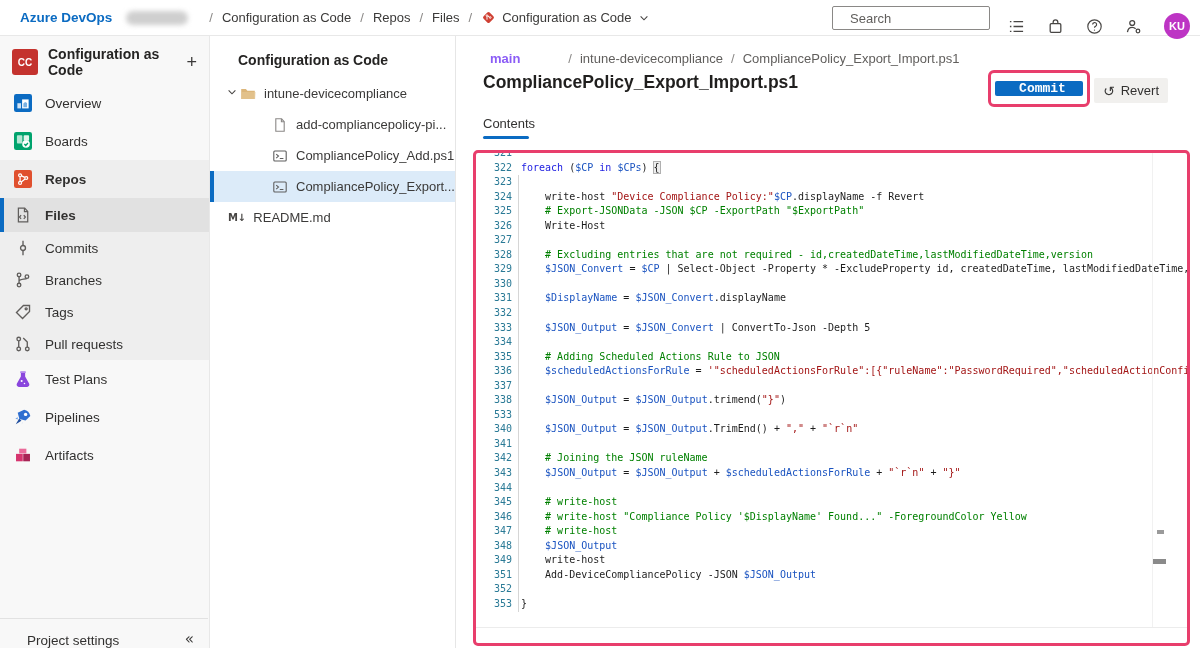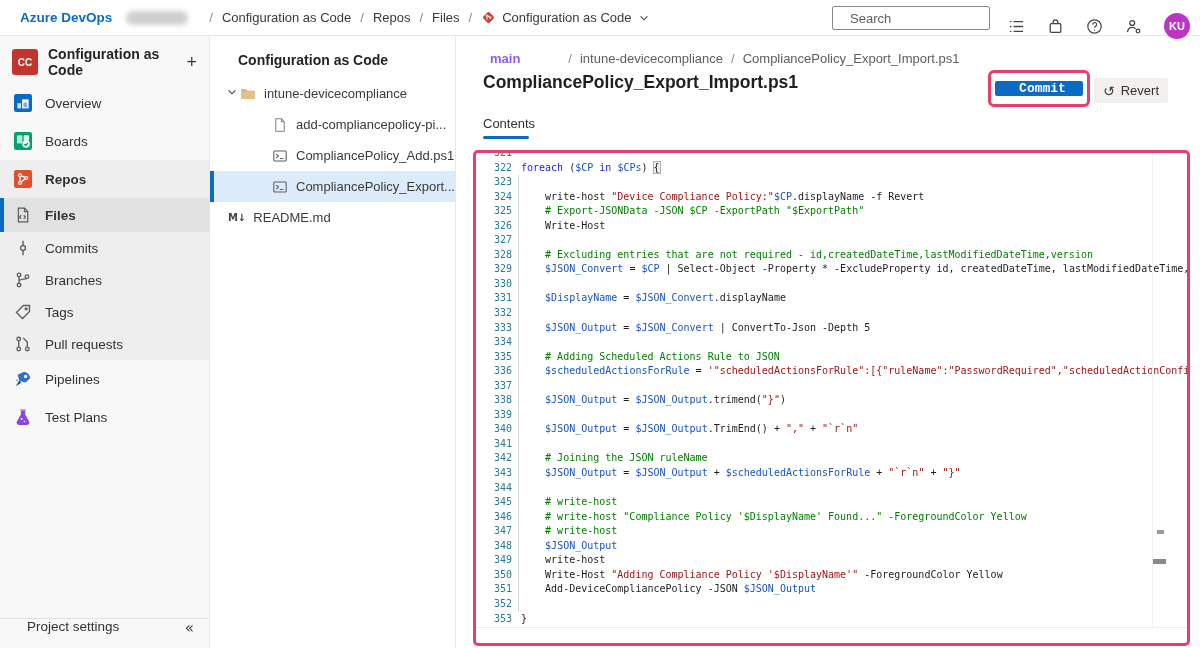--- a/index.html
+++ b/index.html
@@ -36,21 +36,21 @@
   .plusbtn{font-size:18px;color:#3b3a39;font-weight:400;cursor:pointer;line-height:1;}
   .nav{position:absolute;left:0;top:48px;right:0;}
   .nav-row{display:flex;align-items:center;padding-left:13px;gap:12px;font-size:13.5px;color:#323130;cursor:pointer;position:relative;}
   .h38{height:38px}.h34{height:34px}.h32{height:32px}
   .grp{background:#eeeeee;}
   .selrow{background:#e1e1e1;}
   .selrow::before{content:"";position:absolute;left:0;top:0;bottom:0;width:4px;background:var(--accent);}
   .bold{font-weight:700;}
   .nav-ic{width:20px;height:20px;display:flex;align-items:center;justify-content:center;}
   .sb-footer{position:absolute;left:0;right:1px;bottom:0;height:30px;border-top:1px solid #e2e2e2;
-    display:flex;align-items:flex-start;padding:0 14px;gap:13px;box-sizing:border-box;font-size:13.5px;color:#323130;cursor:pointer;}
+    display:flex;align-items:flex-end;padding:0 14px;gap:13px;box-sizing:border-box;font-size:13.5px;color:#323130;cursor:pointer;}
   .sb-footer .lbl{flex:1;}
   .collapse{font-size:15px;color:#3b3a39;}
 
   
   .tree{position:absolute;left:210px;top:36px;width:246px;height:612px;background:#fff;
     border-right:1px solid #e6e6e6;box-sizing:border-box;}
   .tree-head{position:absolute;left:0;top:10px;right:0;height:28px;display:flex;align-items:center;
     padding:0 12px 0 18px;gap:10px;box-sizing:border-box;}
   .tree-title{font-size:14px;font-weight:600;color:#252423;flex:1;}
   .tree-rows{position:absolute;left:0;top:42px;right:0;}
@@ -272,41 +272,53 @@
               <path d="M4.2 5.3v5.5M8.2 2.6l3.6 3.6v4.6"></path>
             </svg>
           </span>
         </span>
         <span>Pull requests</span>
       </div>
       <div class="nav-row h38">
         <span class="nav-ic">
           <span class="icon">
             <svg viewBox="0 0 16 16" width="18" height="18">
+              <path fill="#8a46dd" d="M6.1 1.6h3.8v4.1l3.5 6.3a2 2 0 0 1-1.8 3H4.4a2 2 0 0 1-1.8-3l3.5-6.3z"></path>
+              <rect x="5.4" y="1.2" width="5.2" height="1.5" rx=".6" fill="#b78cee"></rect>
+              <circle cx="6.8" cy="9.8" r=".9" fill="#fff"></circle>
+              <circle cx="9.3" cy="12" r=".7" fill="#fff"></circle>
+            </svg>
+          </span>
+        </span>
+        <span>Test Plans</span>
+      </div>
+      <div class="nav-row h38">
+        <span class="nav-ic">
+          <span class="icon">
+            <svg viewBox="0 0 16 16" width="18" height="18">
               <path fill="#2f6fd0" d="M9 1.5c2.8.5 5 2.7 5.5 5.5l-4.2 4.2-5.5-1.5L3.3 4.2z"></path>
               <circle cx="10.3" cy="5.7" r="1.5" fill="#fff"></circle>
               <path fill="#1f4e9e" d="m4.6 9.4-3 5 5-3z"></path>
               <path fill="#6ba0e8" d="M3.4 8.2 1.2 9.4l2.1.9zM7.8 12.6l-1.2 2.2.9-2z"></path>
             </svg>
           </span>
         </span>
         <span>Pipelines</span>
       </div>
       <div class="nav-row h38">
         <span class="nav-ic">
           <span class="icon">
             <svg viewBox="0 0 16 16" width="18" height="18">
-              <path fill="#8a46dd" d="M6.1 1.6h3.8v4.1l3.5 6.3a2 2 0 0 1-1.8 3H4.4a2 2 0 0 1-1.8-3l3.5-6.3z"></path>
-              <rect x="5.4" y="1.2" width="5.2" height="1.5" rx=".6" fill="#b78cee"></rect>
-              <circle cx="6.8" cy="9.8" r=".9" fill="#fff"></circle>
-              <circle cx="9.3" cy="12" r=".7" fill="#fff"></circle>
-            </svg>
-          </span>
-        </span>
-        <span>Test Plans</span>
+              <rect x="4.6" y="2.4" width="6.4" height="4.2" fill="#ea6a9a"></rect>
+              <rect x="1.8" y="7" width="6" height="6.6" fill="#d6356f"></rect>
+              <rect x="8.2" y="7" width="6" height="6.6" fill="#a82455"></rect>
+            </svg>
+          </span>
+        </span>
+        <span>Artifacts</span>
       </div>
     </div>
   <div class="sb-footer">
     <span class="icon"></span>
     <span class="lbl">Project settings</span>
     <span class="collapse glyph">«</span>
   </div>
 </div>
 
 <div class="tree">
@@ -408,32 +420,31 @@
           <div class="cl"><span class="ln">329</span><span class="ct"><span class="tk-p">    </span><span class="tk-v">$JSON_Convert</span><span class="tk-p"> = </span><span class="tk-v">$CP</span><span class="tk-p"> | Select-Object -Property * -ExcludeProperty id, createdDateTime, lastModifiedDateTime, v</span></span></div>
           <div class="cl"><span class="ln">330</span><span class="ct"></span></div>
           <div class="cl"><span class="ln">331</span><span class="ct"><span class="tk-p">    </span><span class="tk-v">$DisplayName</span><span class="tk-p"> = </span><span class="tk-v">$JSON_Convert</span><span class="tk-p">.displayName</span></span></div>
           <div class="cl"><span class="ln">332</span><span class="ct"></span></div>
           <div class="cl"><span class="ln">333</span><span class="ct"><span class="tk-p">    </span><span class="tk-v">$JSON_Output</span><span class="tk-p"> = </span><span class="tk-v">$JSON_Convert</span><span class="tk-p"> | ConvertTo-Json -Depth 5</span></span></div>
           <div class="cl"><span class="ln">334</span><span class="ct"></span></div>
           <div class="cl"><span class="ln">335</span><span class="ct"><span class="tk-c">    # Adding Scheduled Actions Rule to JSON</span></span></div>
           <div class="cl"><span class="ln">336</span><span class="ct"><span class="tk-p">    </span><span class="tk-v">$scheduledActionsForRule</span><span class="tk-p"> = </span><span class="tk-s">'"scheduledActionsForRule":[{"ruleName":"PasswordRequired","scheduledActionConfigu</span></span></div>
           <div class="cl"><span class="ln">337</span><span class="ct"></span></div>
           <div class="cl"><span class="ln">338</span><span class="ct"><span class="tk-p">    </span><span class="tk-v">$JSON_Output</span><span class="tk-p"> = </span><span class="tk-v">$JSON_Output</span><span class="tk-p">.trimend(</span><span class="tk-s">"}"</span><span class="tk-p">)</span></span></div>
-          <div class="cl"><span class="ln">339</span><span class="ct"></span></div>
+          <div class="cl"><span class="ln">533</span><span class="ct"></span></div>
           <div class="cl"><span class="ln">340</span><span class="ct"><span class="tk-p">    </span><span class="tk-v">$JSON_Output</span><span class="tk-p"> = </span><span class="tk-v">$JSON_Output</span><span class="tk-p">.TrimEnd() + </span><span class="tk-s">","</span><span class="tk-p"> + </span><span class="tk-s">"`r`n"</span></span></div>
           <div class="cl"><span class="ln">341</span><span class="ct"></span></div>
           <div class="cl"><span class="ln">342</span><span class="ct"><span class="tk-c">    # Joining the JSON ruleName</span></span></div>
           <div class="cl"><span class="ln">343</span><span class="ct"><span class="tk-p">    </span><span class="tk-v">$JSON_Output</span><span class="tk-p"> = </span><span class="tk-v">$JSON_Output</span><span class="tk-p"> + </span><span class="tk-v">$scheduledActionsForRule</span><span class="tk-p"> + </span><span class="tk-s">"`r`n"</span><span class="tk-p"> + </span><span class="tk-s">"}"</span></span></div>
           <div class="cl"><span class="ln">344</span><span class="ct"></span></div>
           <div class="cl"><span class="ln">345</span><span class="ct"><span class="tk-c">    # write-host</span></span></div>
           <div class="cl"><span class="ln">346</span><span class="ct"><span class="tk-c">    # write-host "Compliance Policy '$DisplayName' Found..." -ForegroundColor Yellow</span></span></div>
           <div class="cl"><span class="ln">347</span><span class="ct"><span class="tk-c">    # write-host</span></span></div>
           <div class="cl"><span class="ln">348</span><span class="ct"><span class="tk-p">    </span><span class="tk-v">$JSON_Output</span></span></div>
           <div class="cl"><span class="ln">349</span><span class="ct"><span class="tk-p">    write-host</span></span></div>
-          <div class="cl"><span class="ln">350</span><span class="ct"><span class="tk-p">    Write-Host </span><span class="tk-s">"Adding Compliance Policy '$DisplayName'"</span><span class="tk-p"> -ForegroundColor Yellow</span></span></div>
           <div class="cl"><span class="ln">351</span><span class="ct"><span class="tk-p">    Add-DeviceCompliancePolicy -JSON </span><span class="tk-v">$JSON_Output</span></span></div>
           <div class="cl"><span class="ln">352</span><span class="ct"></span></div>
           <div class="cl"><span class="ln">353</span><span class="ct"><span class="tk-p">}</span></span></div>
         </div>
       <div class="guide"></div>
       <div class="vtrack"></div>
       <div class="hline"></div>
       <div class="mk1"></div>
       <div class="mk2"></div>
     </div>

